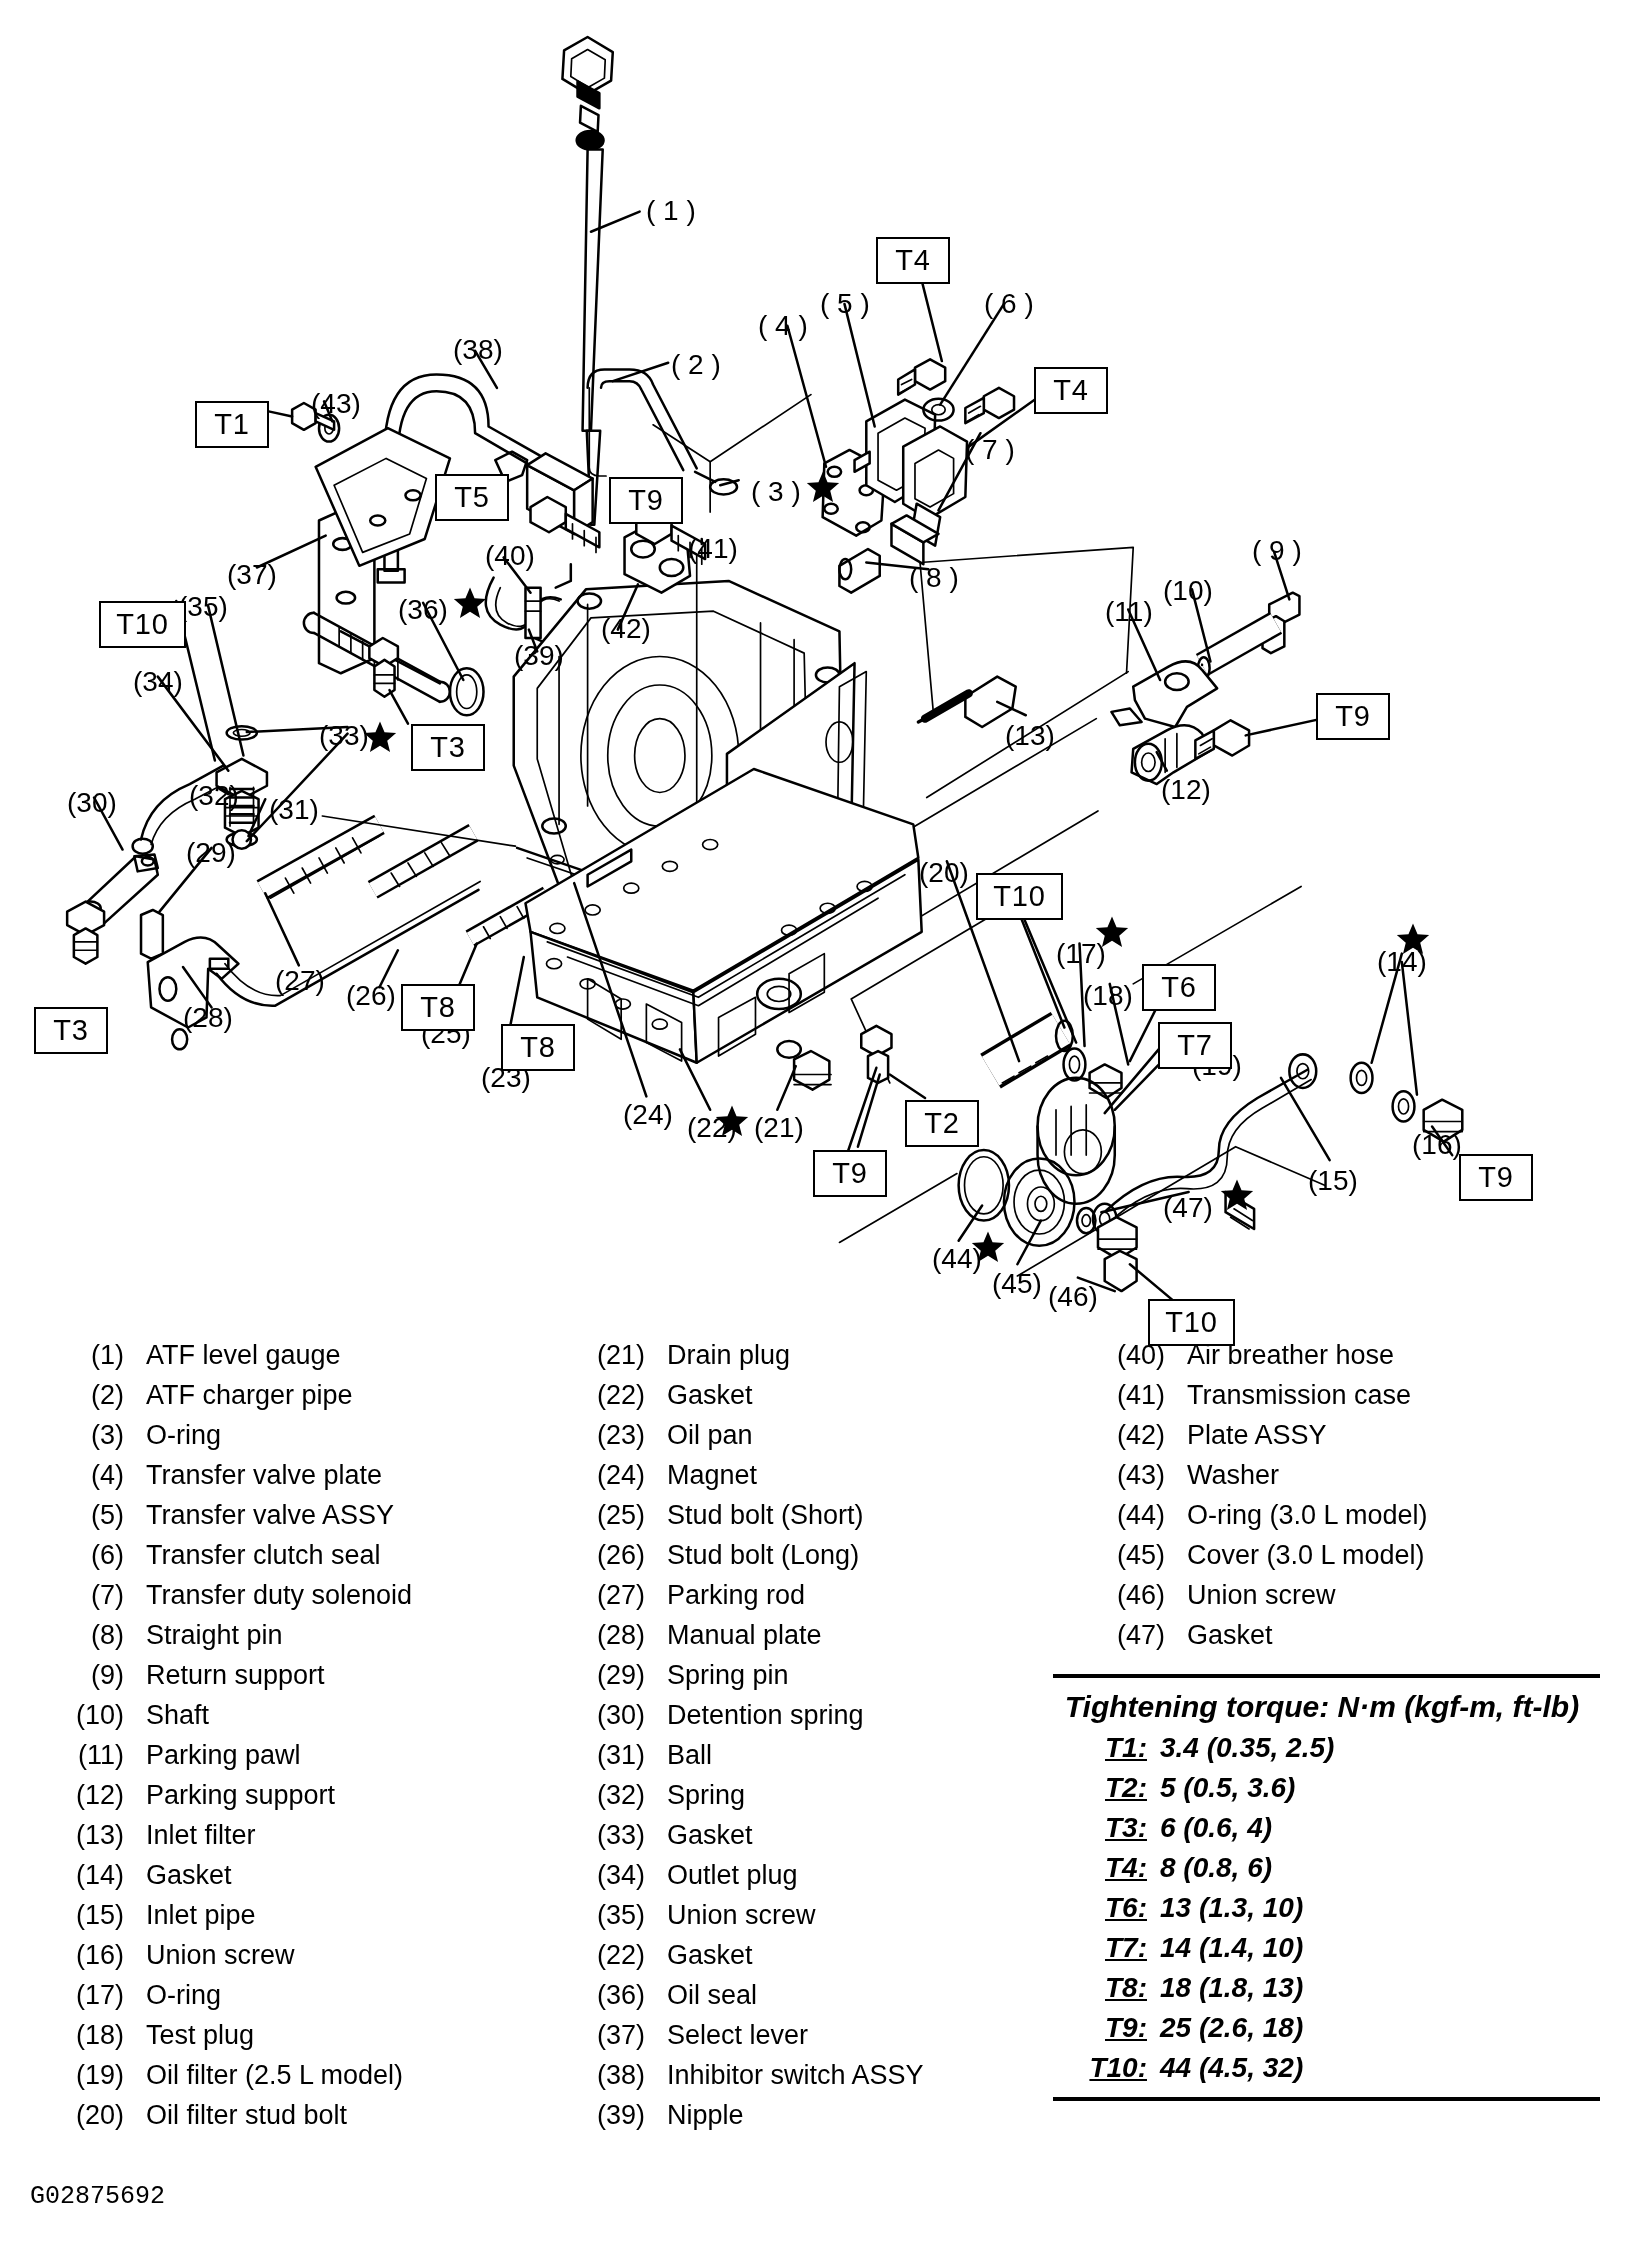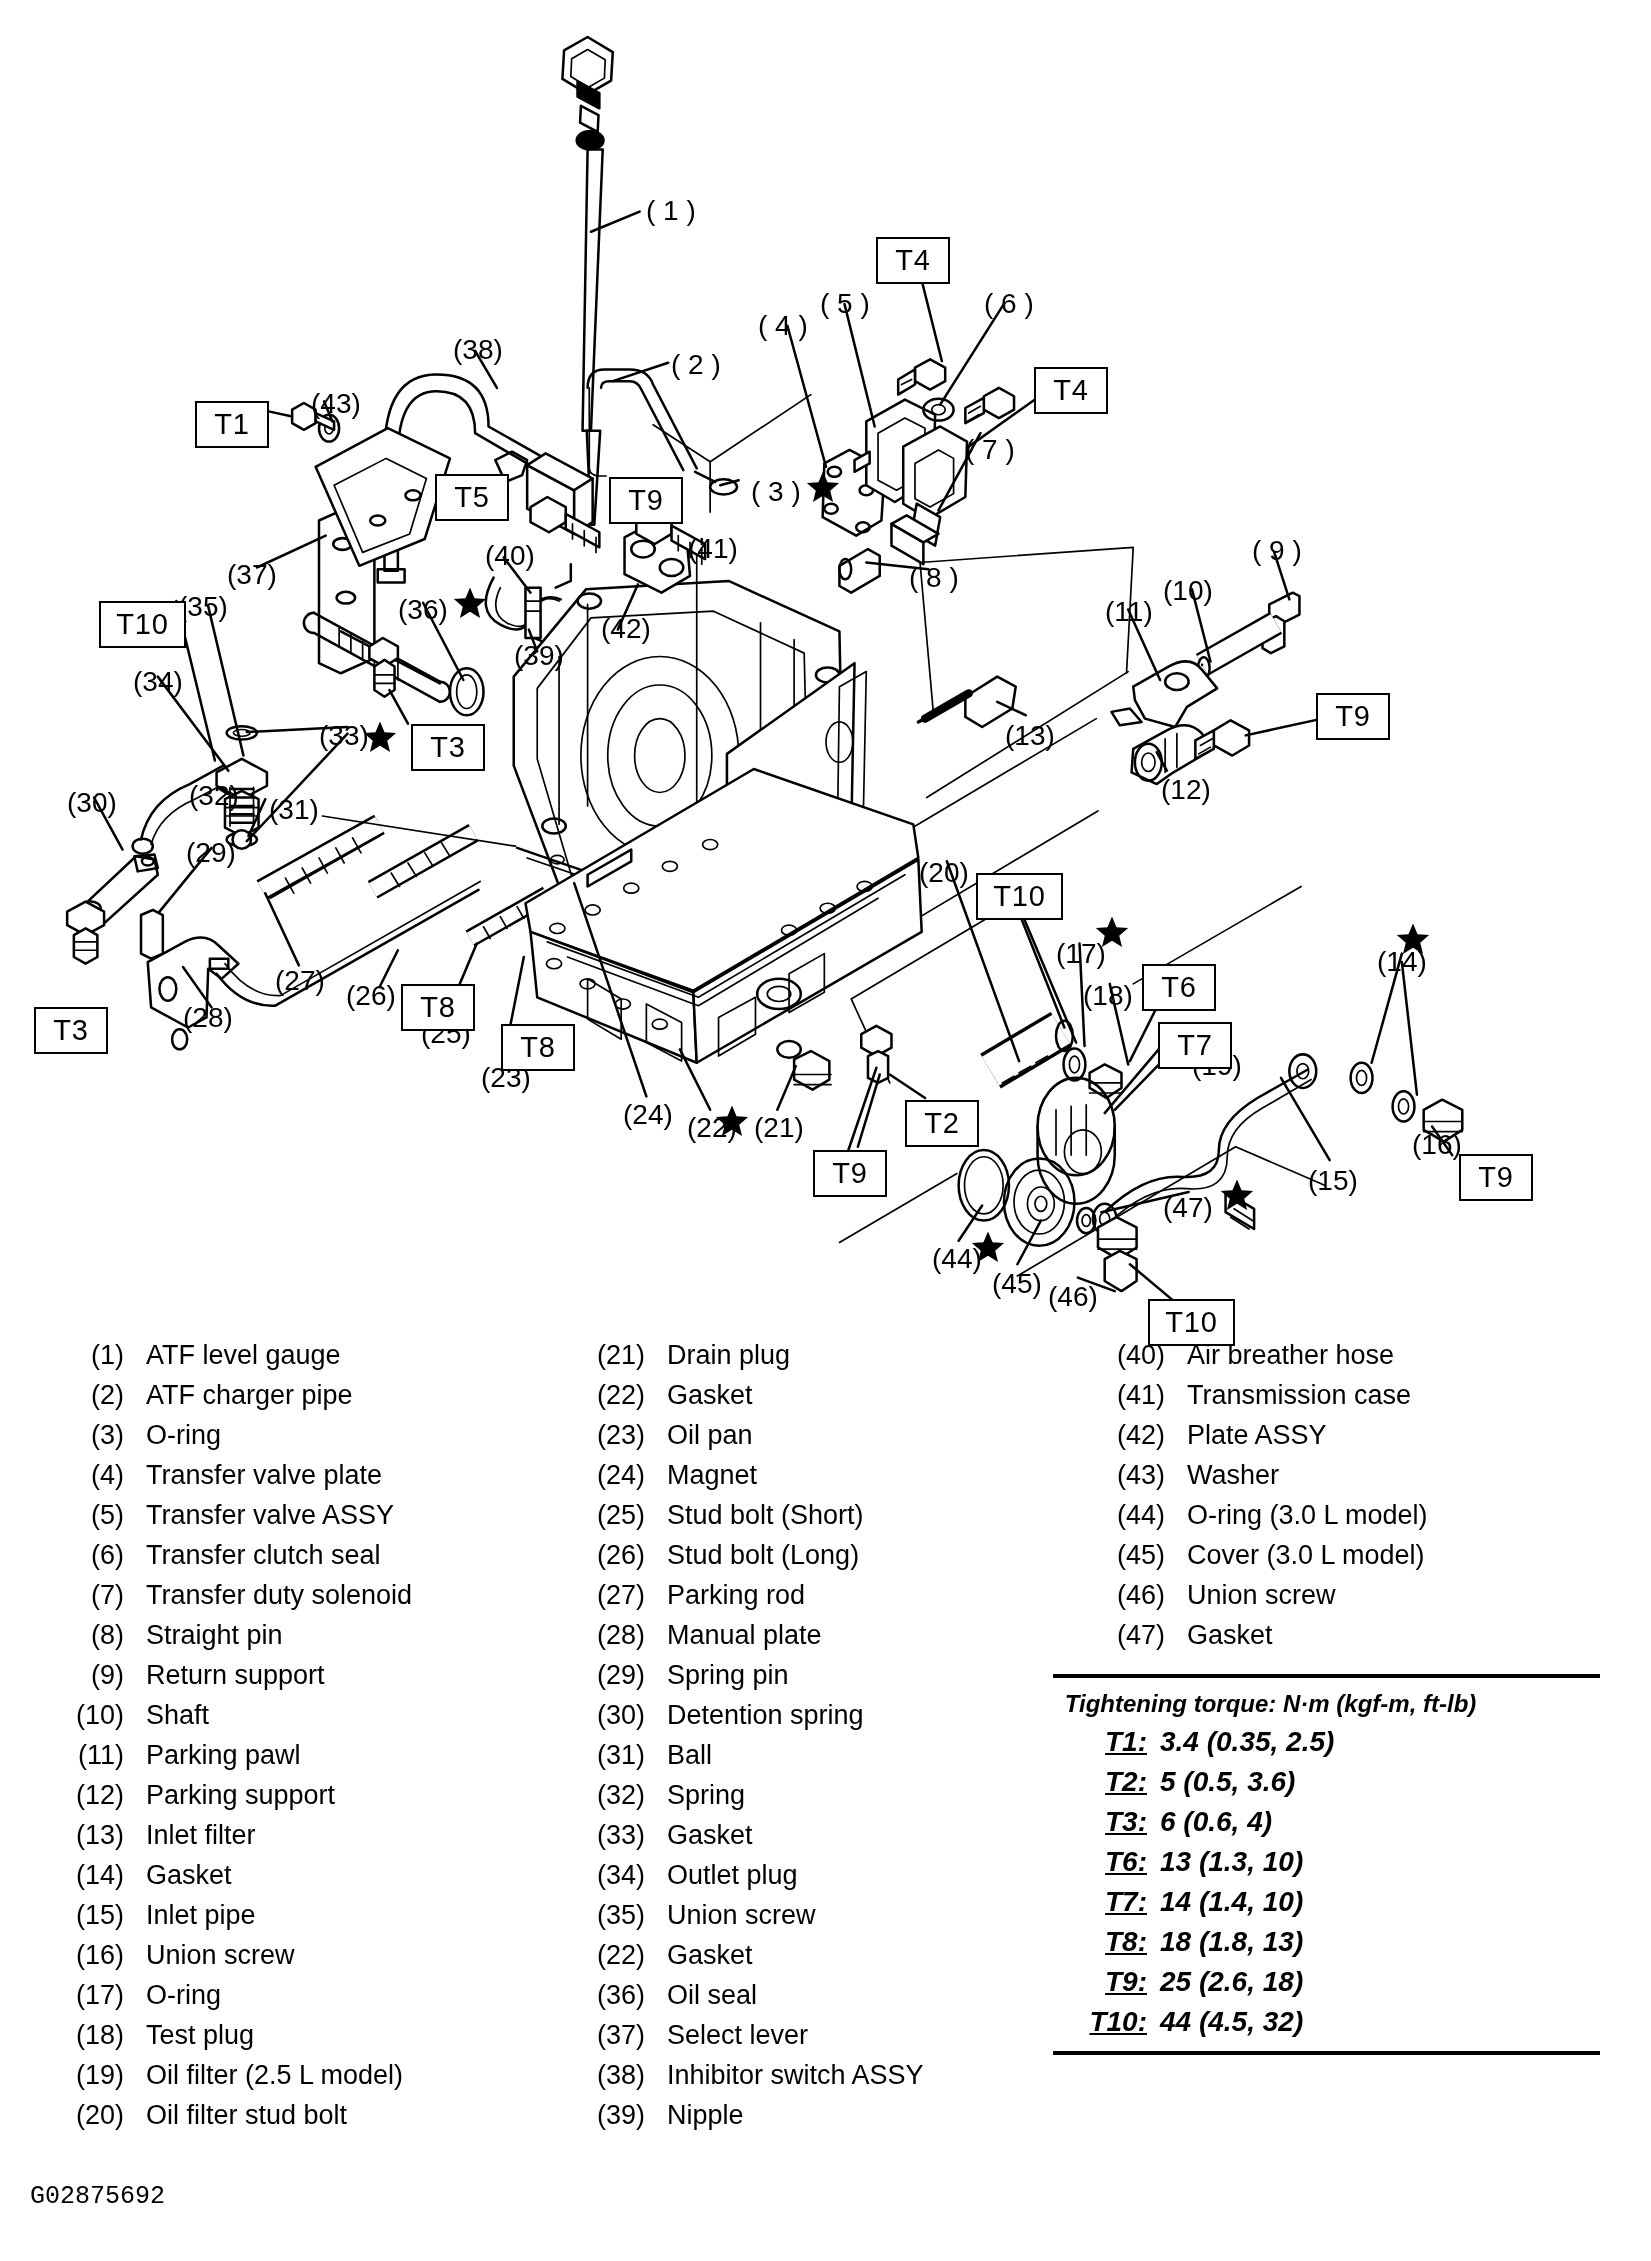--- a/index.html
+++ b/index.html
@@ -33,21 +33,21 @@
   .pcol.c2{left:571px;width:470px;}
   .pcol.c3{left:1091px;width:504px;}
   .prow{display:flex;align-items:baseline;height:40px;}
   .pnum{width:74px;text-align:right;flex:0 0 74px;font-size:27px;}
   .pname{margin-left:22px;font-size:27px;}
 
   
   #torque{position:absolute;left:1053px;top:1674px;width:547px;}
   #torque .rule-top{border-top:4.2px solid #000;height:0;}
   #torque .rule-bot{border-top:4.2px solid #000;height:0;margin-top:5px;}
-  #torque .ttitle{font-style:italic;font-weight:bold;font-size:24px;
+  #torque .ttitle{font-style:italic;font-weight:bold;font-size:30px;
                   padding:11.8px 0 8.4px 11.8px;white-space:nowrap;}
   #torque .trow{display:flex;align-items:baseline;height:40px;
                 font-style:italic;font-weight:bold;font-size:28px;}
   #torque .tkey{width:94px;flex:0 0 94px;text-align:right;text-decoration:underline;}
   #torque .tval{margin-left:13px;}
 
   
   #figcode{position:absolute;left:30px;top:2182px;font-size:25px;font-family:Liberation Mono, monospace;}
 </style>
 </head>
@@ -842,20 +842,24 @@
       </div>
       <div class="trow">
         <span class="tkey">T2:</span>
         <span class="tval">5 (0.5, 3.6)</span>
       </div>
       <div class="trow">
         <span class="tkey">T3:</span>
         <span class="tval">6 (0.6, 4)</span>
       </div>
       <div class="trow">
+        <span class="tkey">T4:</span>
+        <span class="tval">8 (0.8, 6)</span>
+      </div>
+      <div class="trow">
         <span class="tkey">T6:</span>
         <span class="tval">13 (1.3, 10)</span>
       </div>
       <div class="trow">
         <span class="tkey">T7:</span>
         <span class="tval">14 (1.4, 10)</span>
       </div>
       <div class="trow">
         <span class="tkey">T8:</span>
         <span class="tval">18 (1.8, 13)</span>

